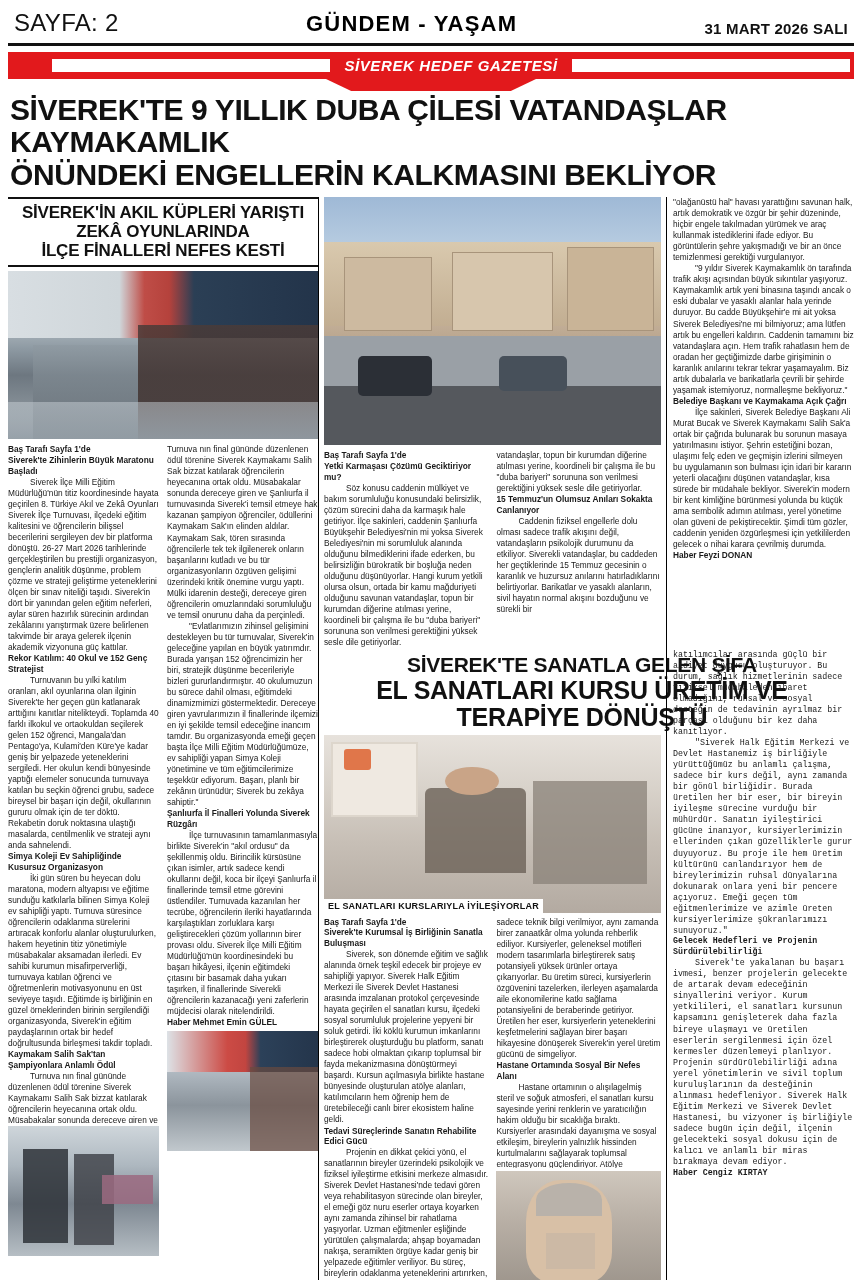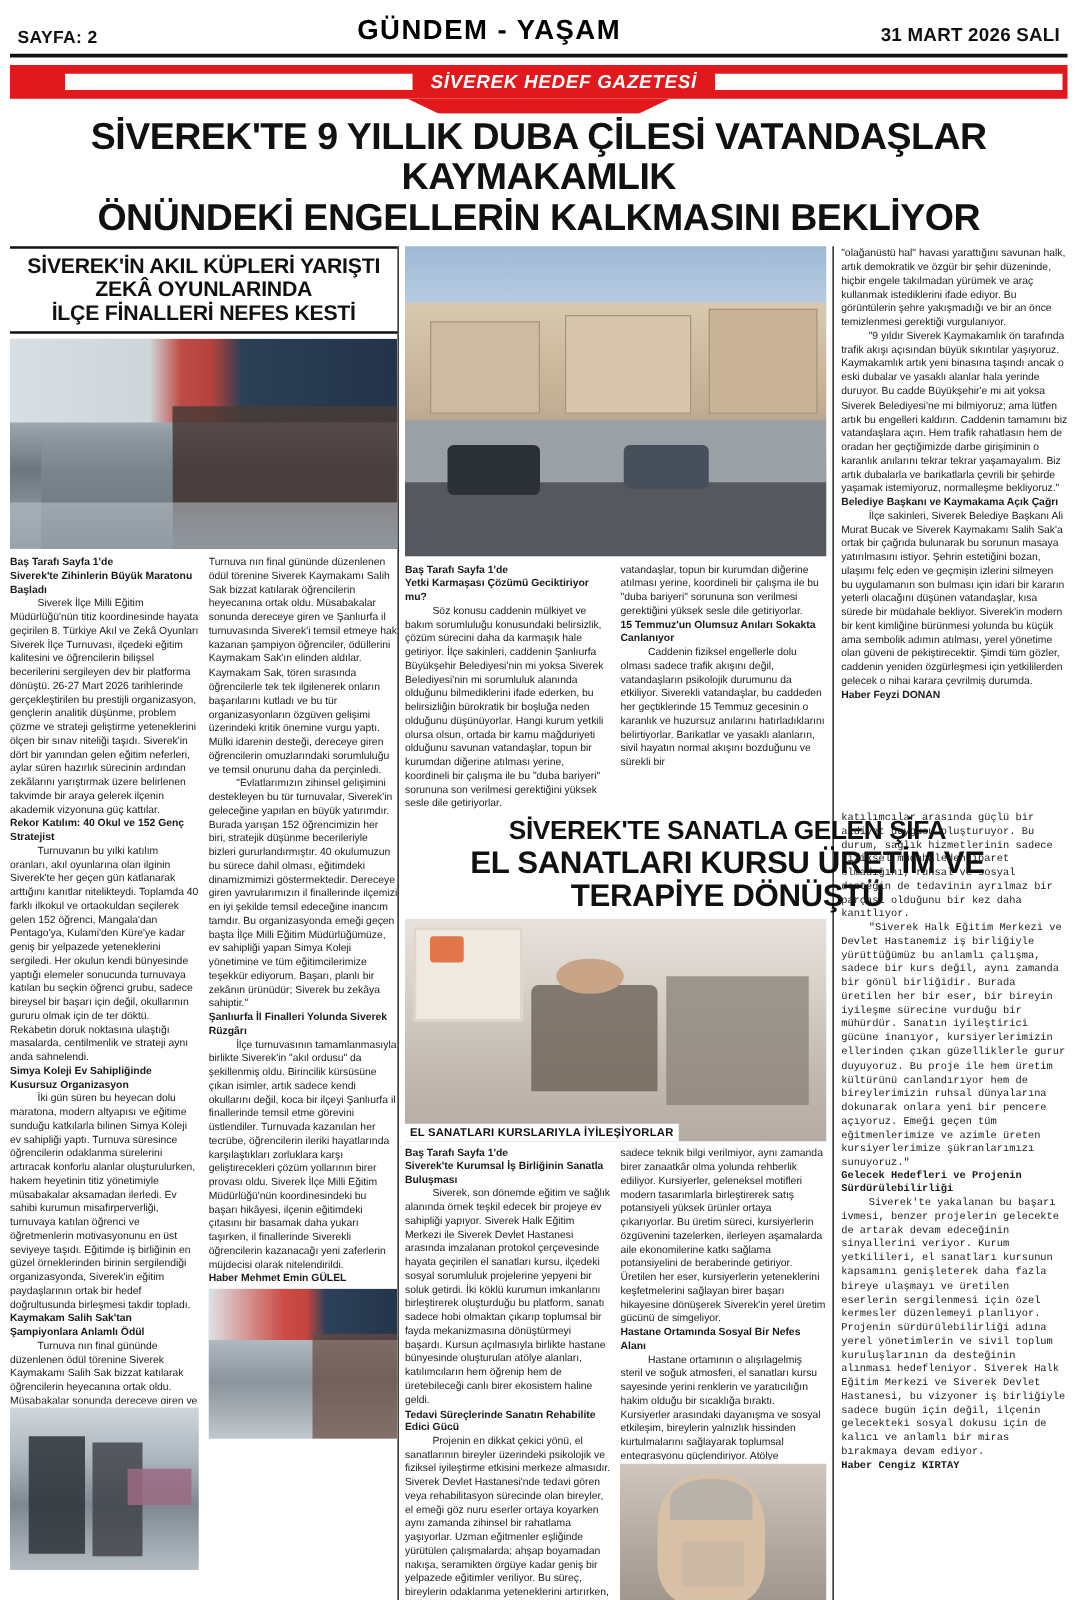--- a/index.html
+++ b/index.html
@@ -16,21 +16,21 @@
     padding: 0 8px;
   }
 
   
   .masthead {
     display: flex; align-items: flex-end; justify-content: space-between;
     padding: 8px 6px 6px 6px;
     border-bottom: 3px solid #111;
     height: 46px;
   }
-  .masthead-left { font-size: 14px; font-weight: bold; letter-spacing: .3px; color:#111; }
+  .masthead-left { font-size: 24px; font-weight: normal; letter-spacing: .3px; color:#111; }
   .masthead-center { font-size: 22px; font-weight: bold; letter-spacing: 1.2px; color:#000000; }
   .masthead-right { font-size: 15px; font-weight: bold; color:#111; letter-spacing:.2px;}
 
   
   .ribbon-wrap { position: relative; margin-top: 6px; height: 32px; }
   .ribbon {
     background: #e2191c; height: 27px;
     display: flex; align-items: center; justify-content: center;
     position: relative;
     padding-left: 40px;
@@ -45,21 +45,21 @@
   }
   .ribbon-notch {
     position: absolute; left: 50%; transform: translateX(-50%);
     top: 27px; width: 210px; height: 12px;
     background: #e2191c;
     clip-path: polygon(0 0, 100% 0, 88% 100%, 12% 100%);
   }
 
   
   .main-headline {
-    text-align: center; font-weight: bold; color:#111;
+    font-weight: bold; color:#111;
     font-size: 30px; line-height: 1.08; letter-spacing: -0.4px;
     margin: 10px 2px 6px 2px;
     font-family: "Liberation Sans", sans-serif;
     transform: scaleX(1.0);
   }
   .main-headline .l2 { display:block; }
 
   
   .body-area { display: flex; gap: 0; }
   .left-block { width: 315px; }

